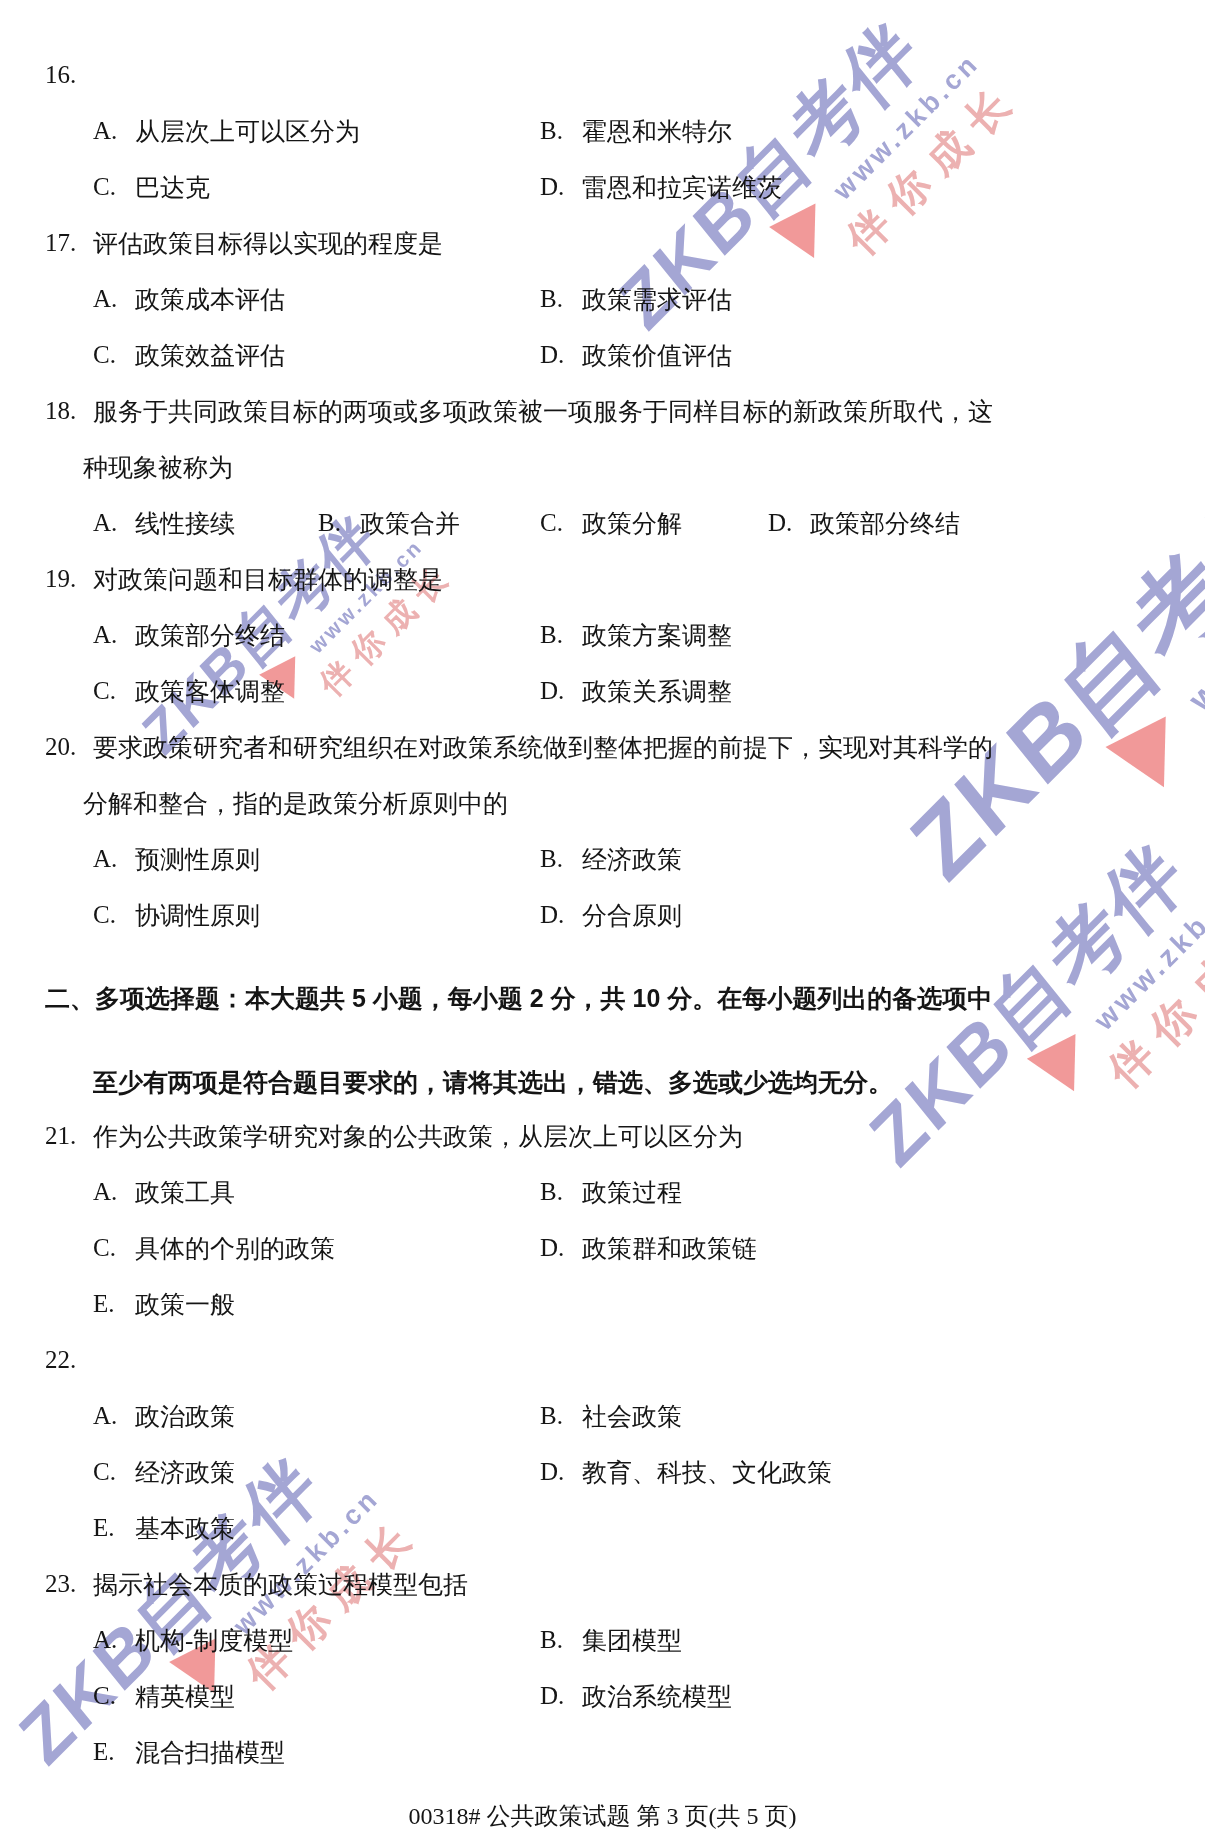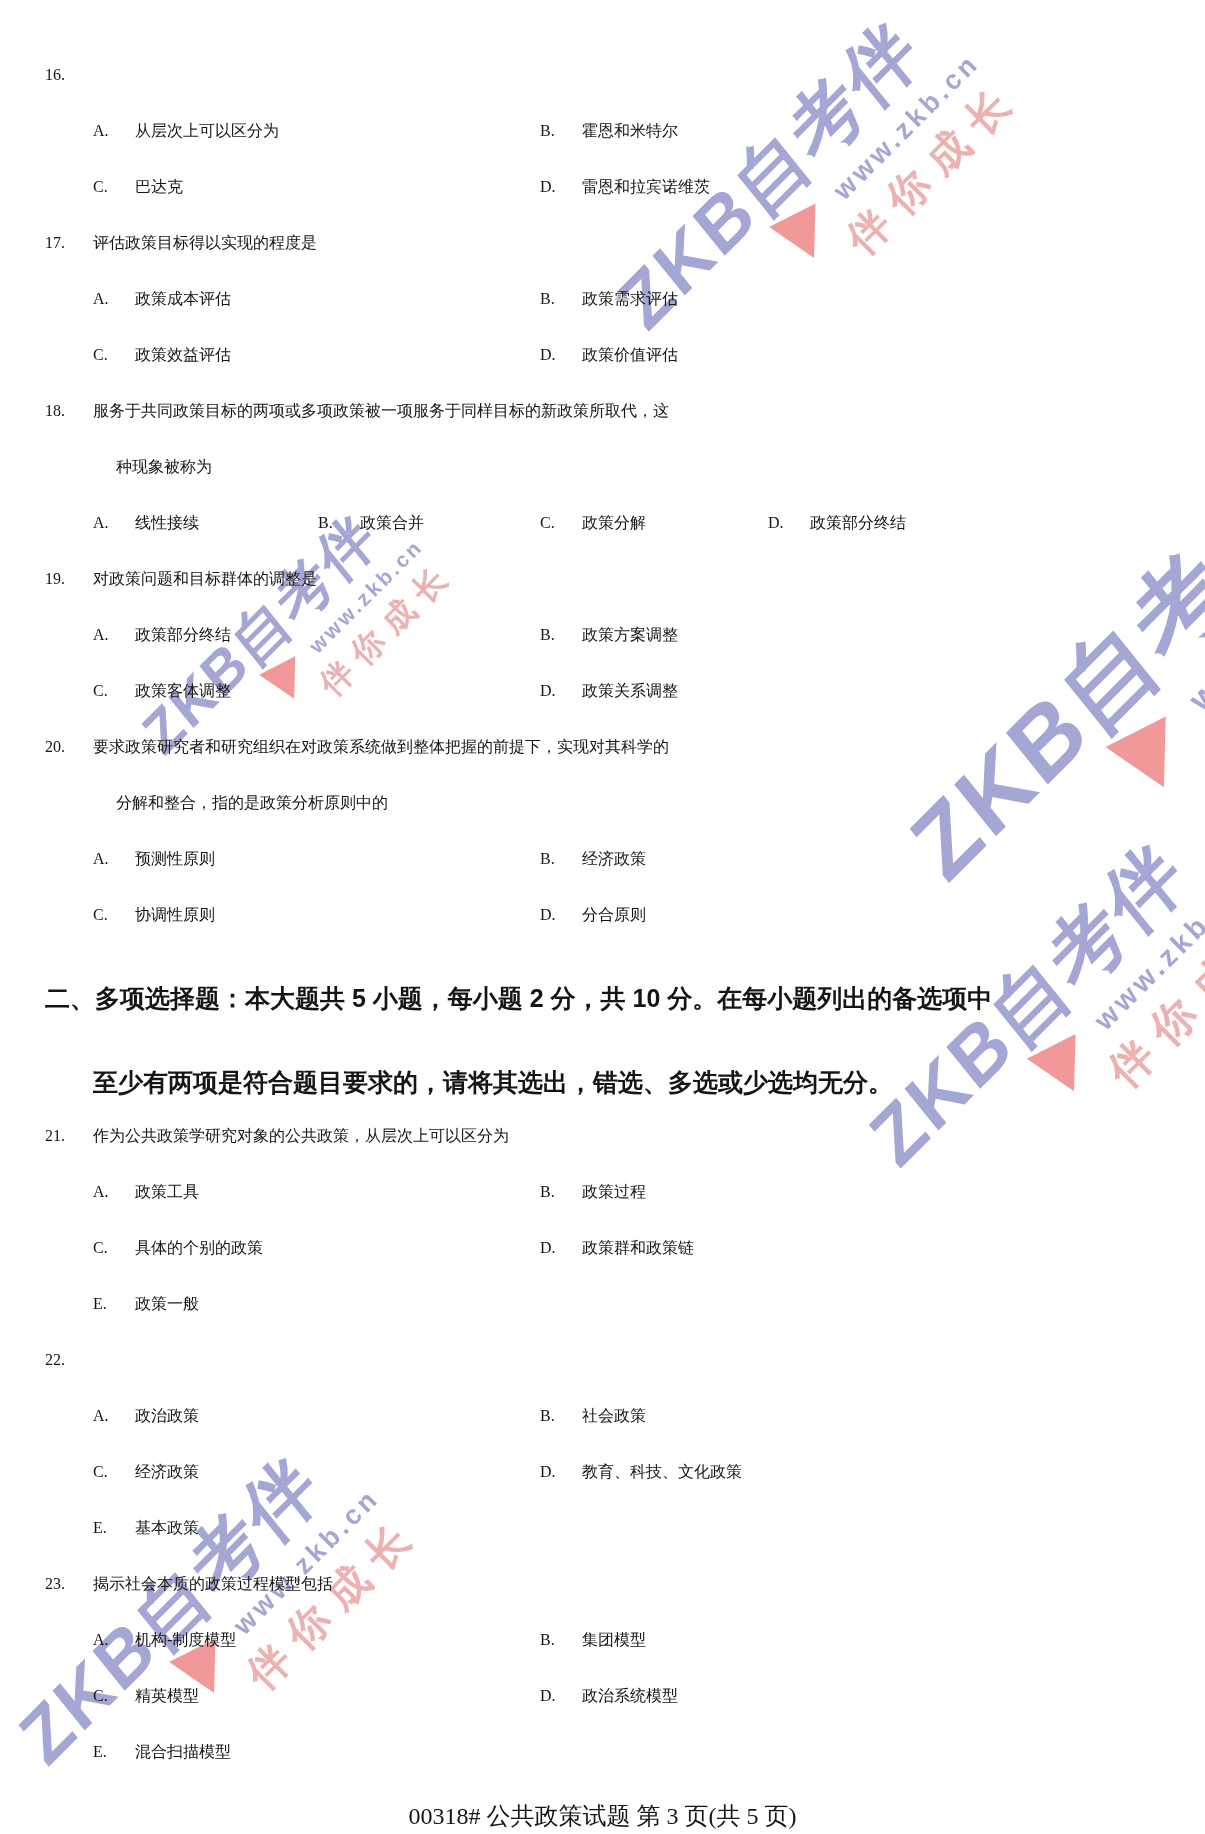--- a/index.html
+++ b/index.html
@@ -6,24 +6,24 @@
   .page {
     position:relative;
     width:1205px; height:1834px;
     background:#ffffff;
     overflow:hidden;
     font-family:"Liberation Serif","DejaVu Serif",serif;
     color:#151515;
   }
   .content { position:relative; z-index:2; padding-top:47px; }
 
-  .r { height:56px; display:flex; align-items:center; font-size:16px; }
+  .r { height:56px; display:flex; align-items:center; font-size:25px; }
   .stem { padding-left:45px; }
   .qnum { flex:0 0 48px; }
-  .stem-cont { padding-left:116px; }
+  .stem-cont { padding-left:83px; }
   .opts { padding-left:93px; }
   .opt { display:flex; align-items:center; }
   .olabel { flex:0 0 42px; }
   .ca { width:447px; flex:0 0 447px; }
   .w225 { width:225px; flex:0 0 225px; }
   .w222 { width:222px; flex:0 0 222px; }
   .w228 { width:228px; flex:0 0 228px; }
 
   .section-header { margin-top:33px; font-family:"Liberation Sans","DejaVu Sans",sans-serif; font-weight:700; }
   .sec-r { height:44px; display:flex; align-items:center; font-size:25px; }

